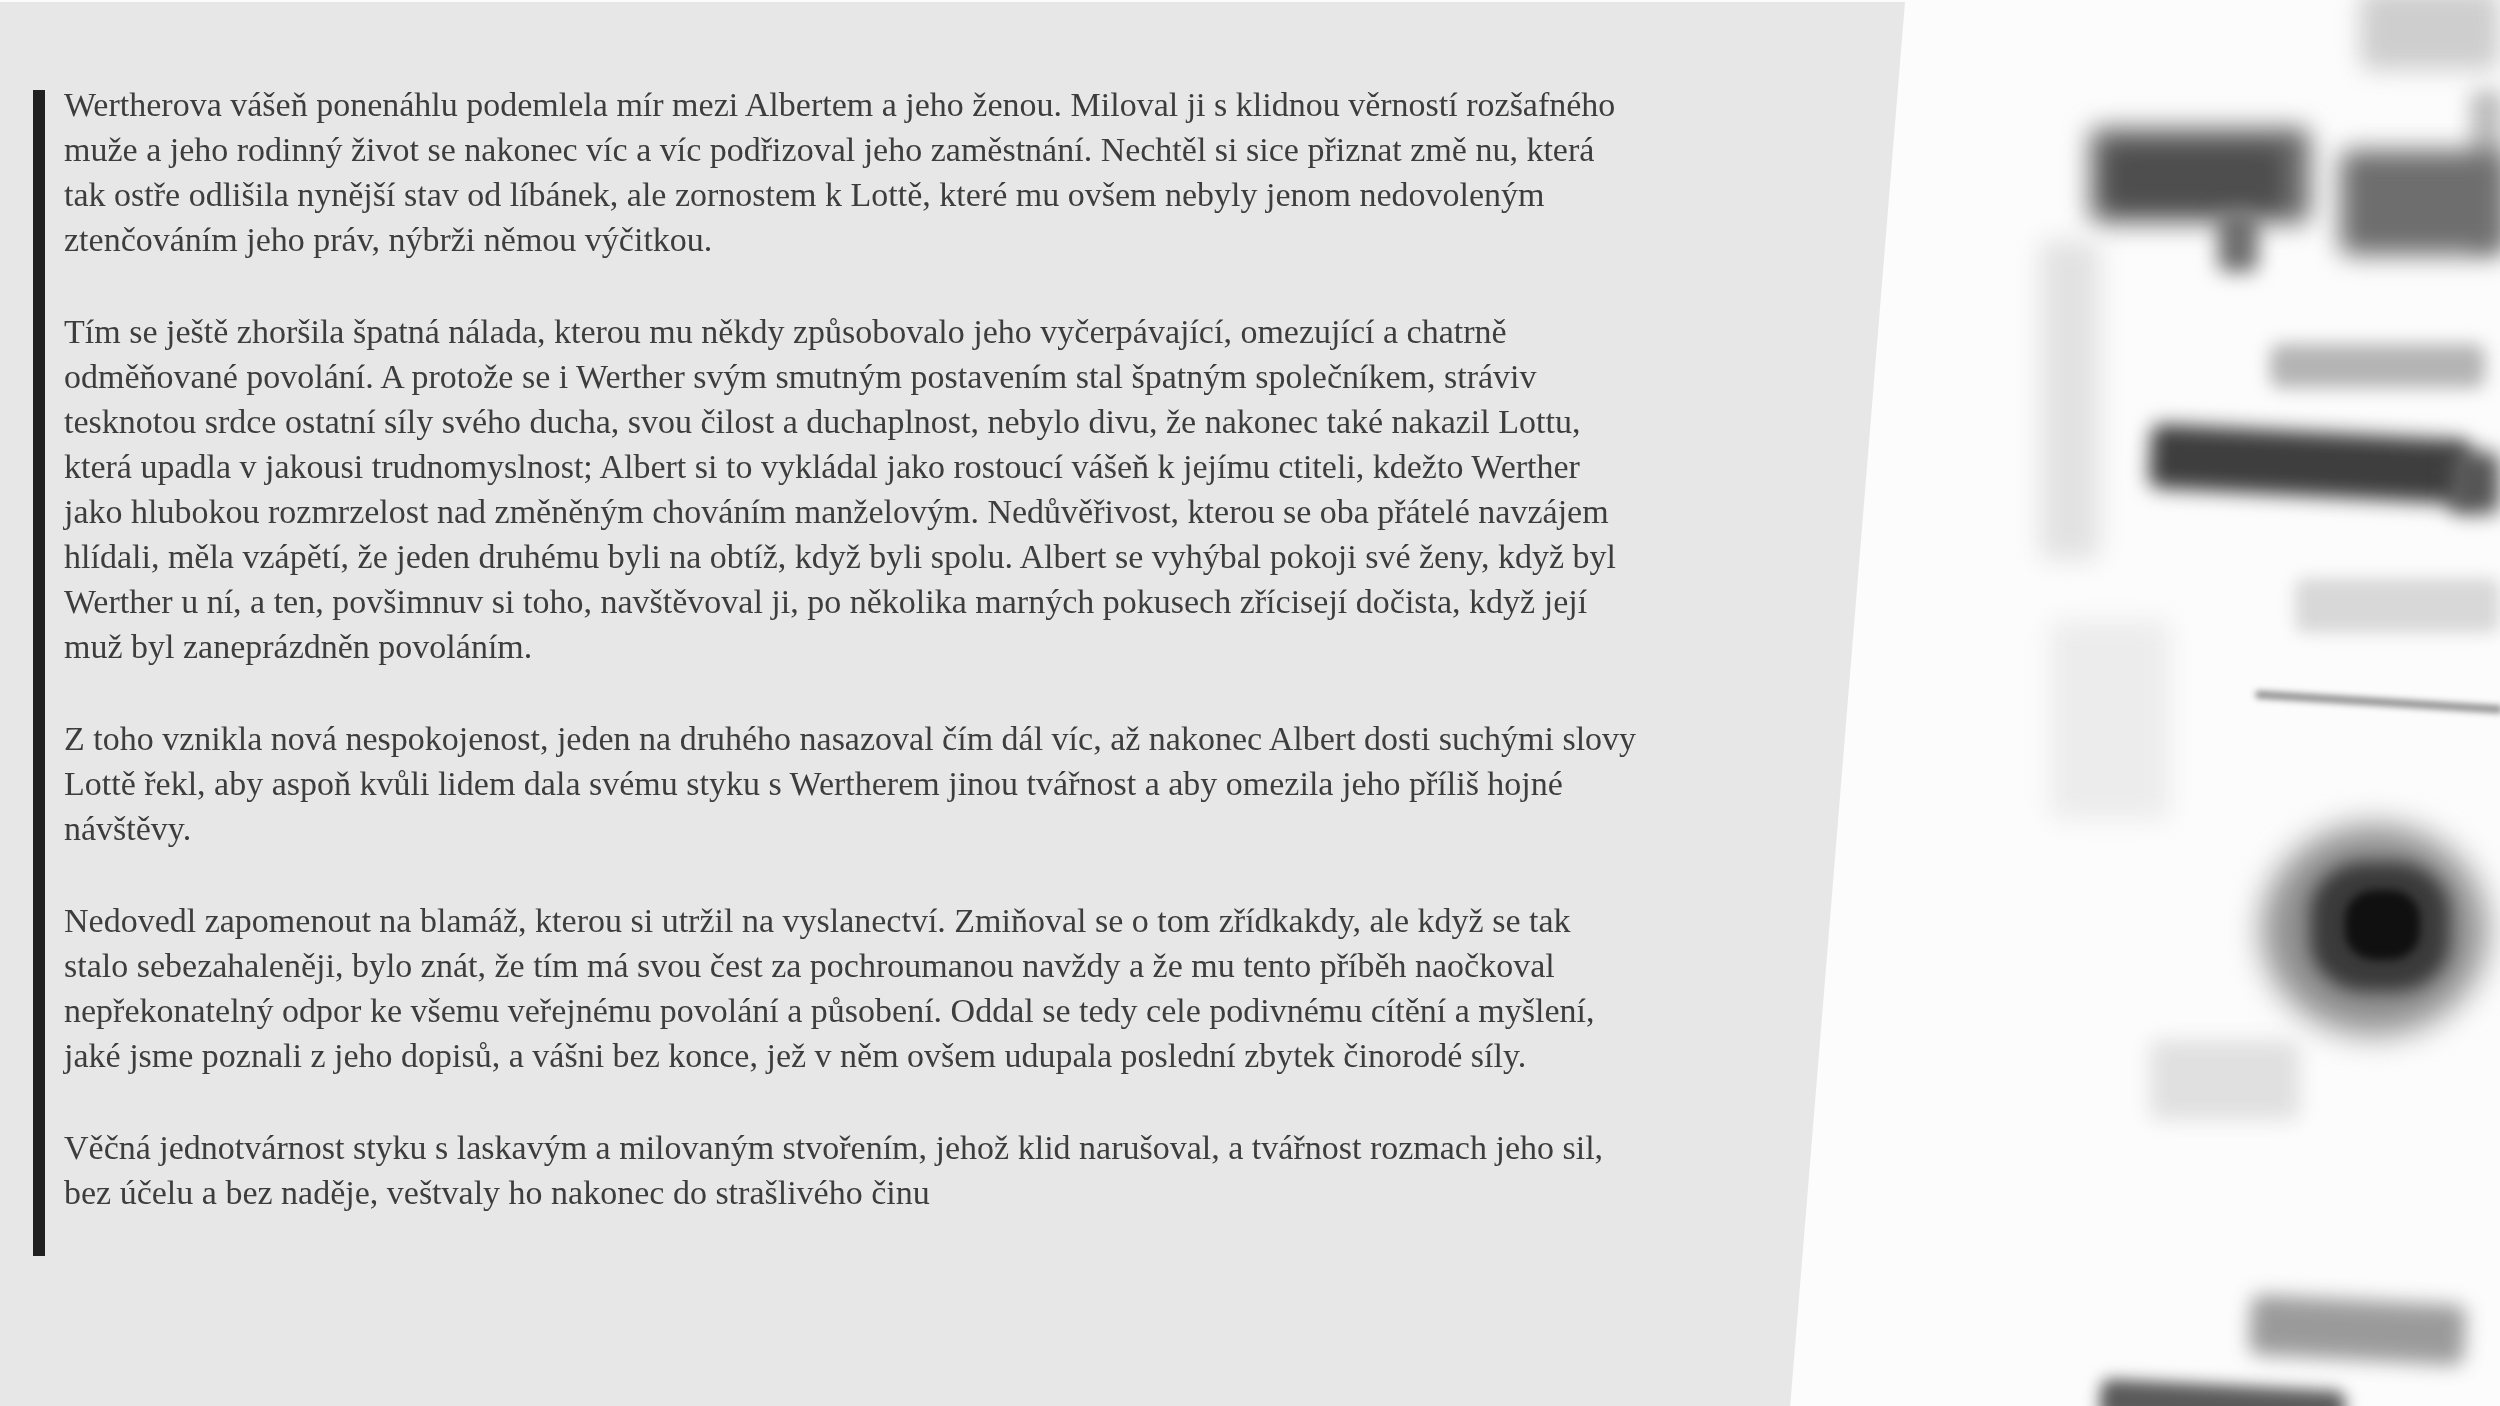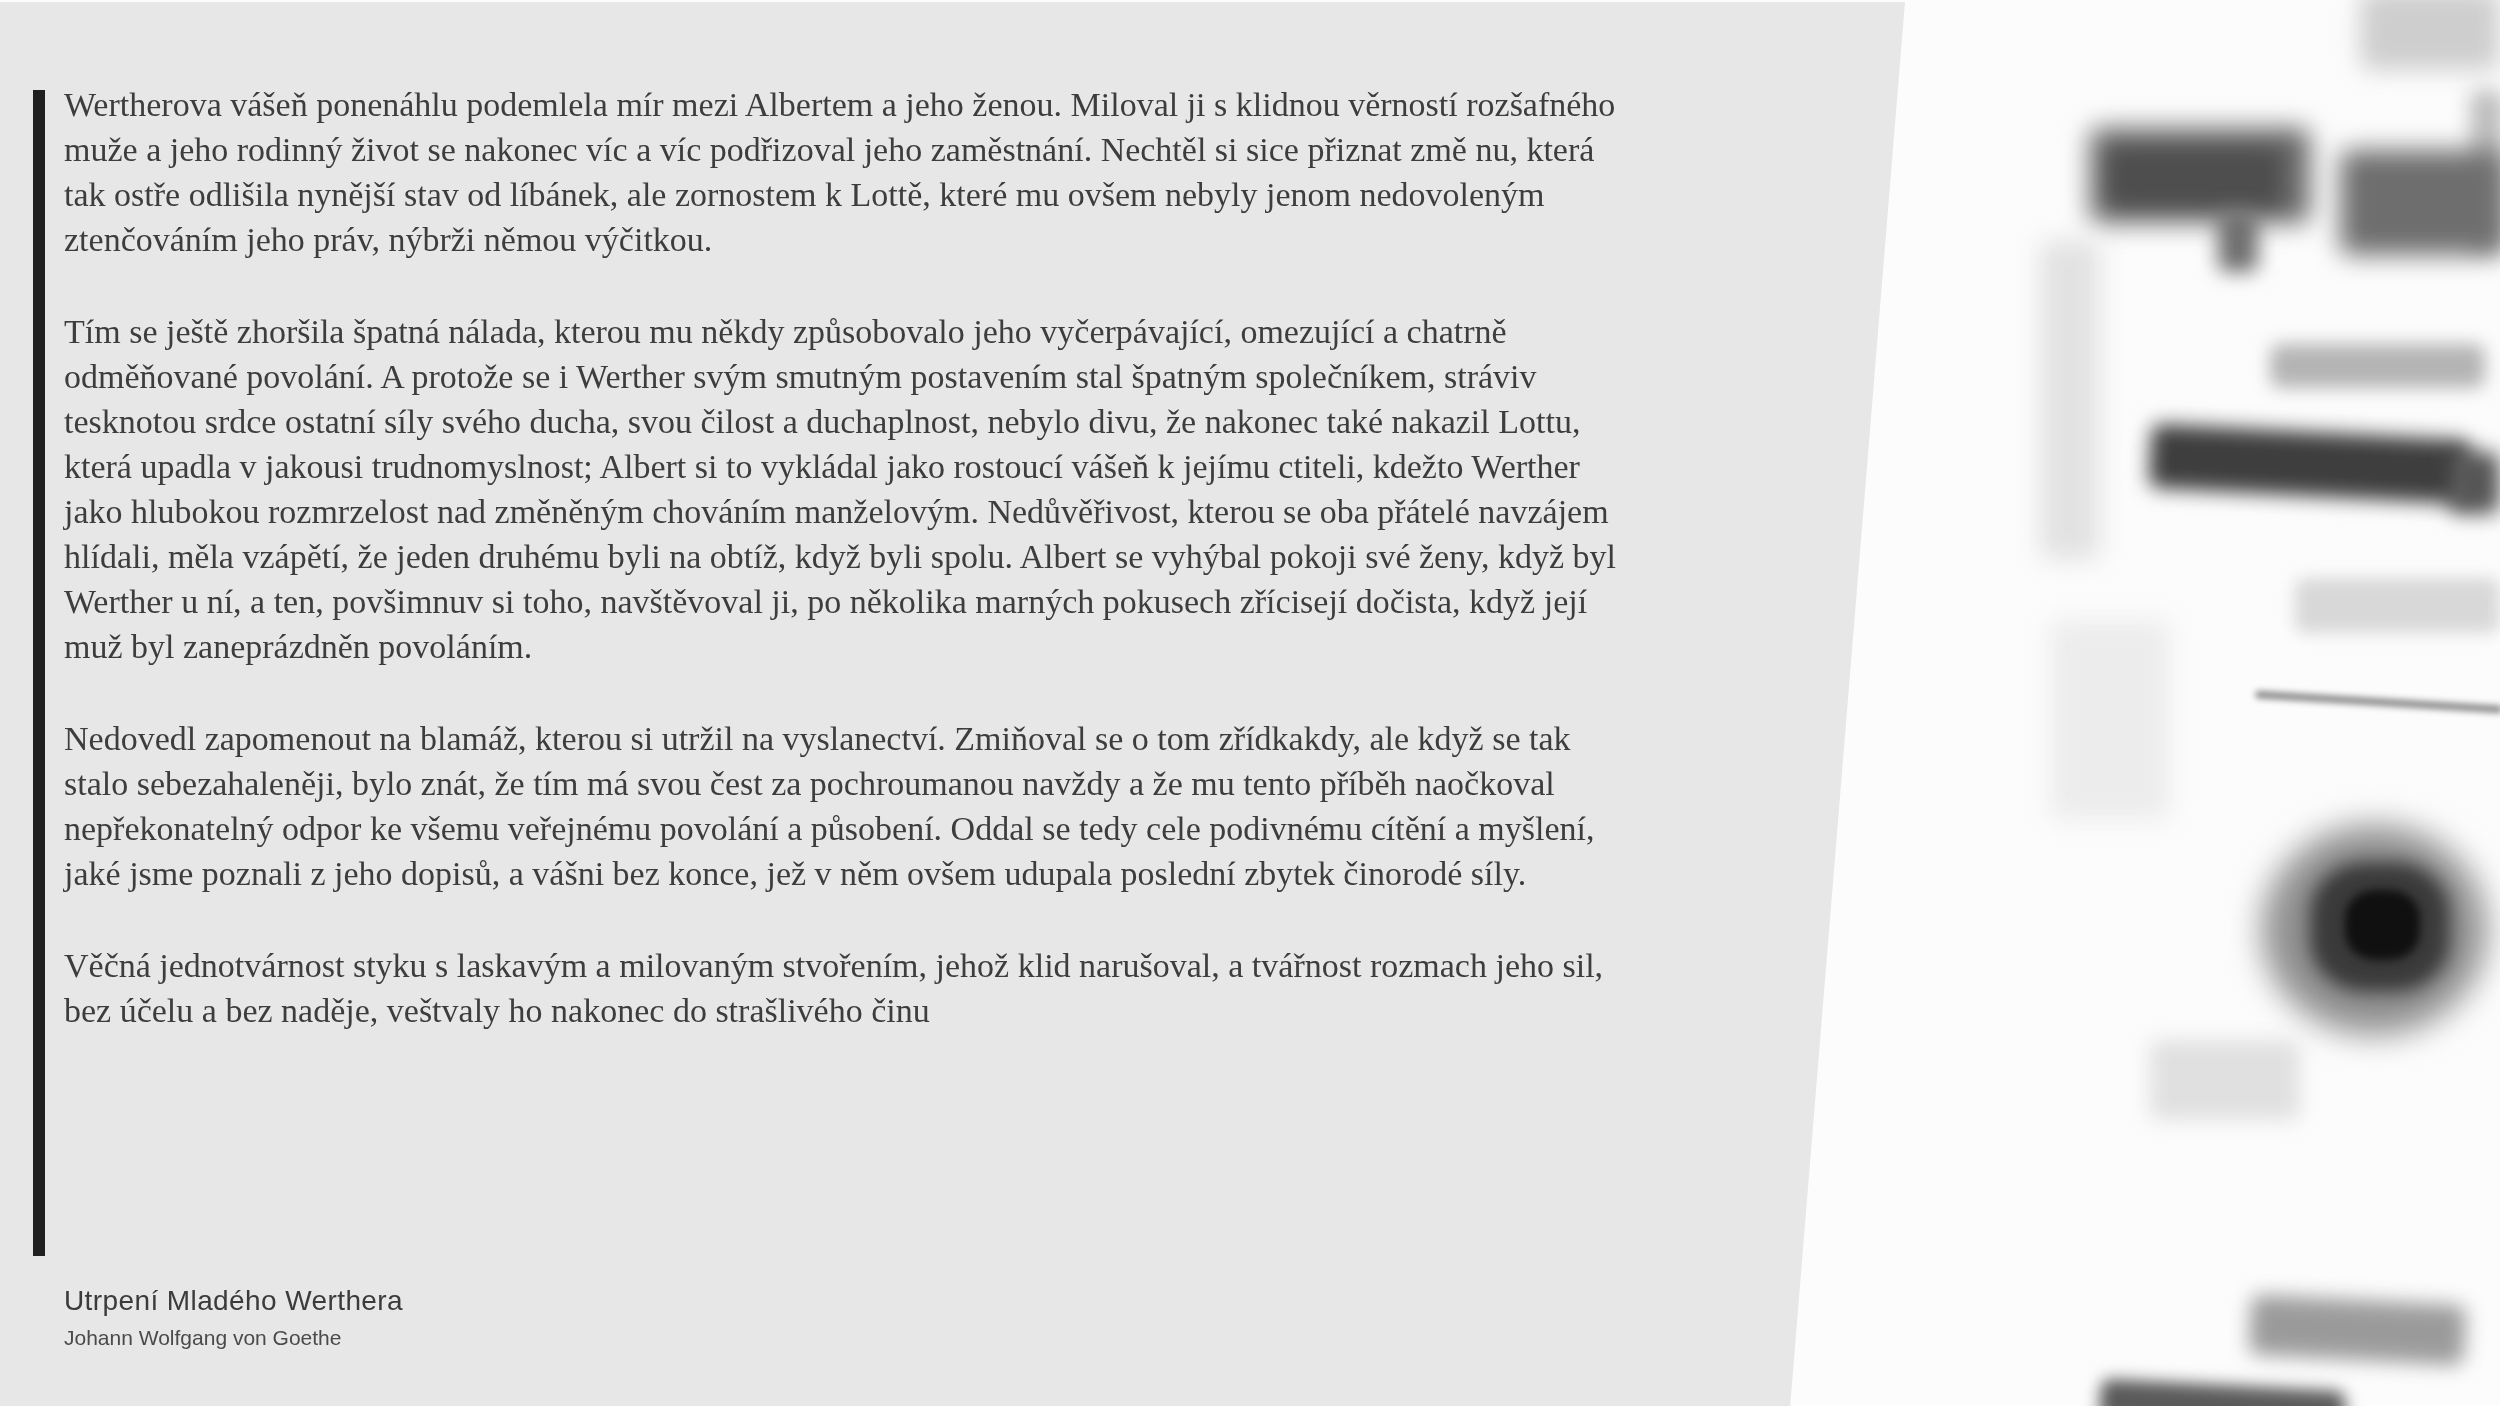--- a/index.html
+++ b/index.html
@@ -111,23 +111,20 @@
     <div class="smudge s-botA"></div>
     <div class="smudge s-botB"></div>
   </div>
 
   <div class="panel">
     <div class="accent-bar"></div>
 
     <div class="text-block">
       <p>Wertherova vášeň ponenáhlu podemlela mír mezi Albertem a jeho ženou. Miloval ji s klidnou věrností rozšafného muže a jeho rodinný život se nakonec víc a víc podřizoval jeho zaměstnání. Nechtěl si sice přiznat změ nu, která tak ostře odlišila nynější stav od líbánek, ale zornostem k Lottě, které mu ovšem nebyly jenom nedovoleným ztenčováním jeho práv, nýbrži němou výčitkou.</p>
       <p>Tím se ještě zhoršila špatná nálada, kterou mu někdy způsobovalo jeho vyčerpávající, omezující a chatrně odměňované povolání. A protože se i Werther svým smutným postavením stal špatným společníkem, stráviv tesknotou srdce ostatní síly svého ducha, svou čilost a duchaplnost, nebylo divu, že nakonec také nakazil Lottu, která upadla v jakousi trudnomyslnost; Albert si to vykládal jako rostoucí vášeň k jejímu ctiteli, kdežto Werther jako hlubokou rozmrzelost nad změněným chováním manželovým. Nedůvěřivost, kterou se oba přátelé navzájem hlídali, měla vzápětí, že jeden druhému byli na obtíž, když byli spolu. Albert se vyhýbal pokoji své ženy, když byl Werther u ní, a ten, povšimnuv si toho, navštěvoval ji, po několika marných pokusech zřícisejí dočista, když její muž byl zaneprázdněn povoláním.</p>
+      <p>Z toho vznikla nová nespokojenost, jeden na druhého nasazoval čím dál víc, až nakonec Albert dosti suchými slovy Lottě řekl, aby aspoň kvůli lidem dala svému styku s Wertherem jinou tvářnost a aby omezila jeho příliš hojné návštěvy.</p>
       <p>Nedovedl zapomenout na blamáž, kterou si utržil na vyslanectví. Zmiňoval se o tom zřídkakdy, ale když se tak stalo sebezahaleněji, bylo znát, že tím má svou čest za pochroumanou navždy a že mu tento příběh naočkoval nepřekonatelný odpor ke všemu veřejnému povolání a působení. Oddal se tedy cele podivnému cítění a myšlení, jaké jsme poznali z jeho dopisů, a vášni bez konce, jež v něm ovšem udupala poslední zbytek činorodé síly.</p>
       <p>Věčná jednotvárnost styku s laskavým a milovaným stvořením, jehož klid narušoval, a tvářnost rozmach jeho sil, bez účelu a bez naděje, veštvaly ho nakonec do strašlivého činu</p>
     </div>
 
-    <div class="book-meta">
-      <div class="book-title">Utrpení Mladého Werthera</div>
-      <div class="book-author">Johann Wolfgang von Goethe</div>
-    </div>
   </div>
 
 </div>
 
 </body></html>

